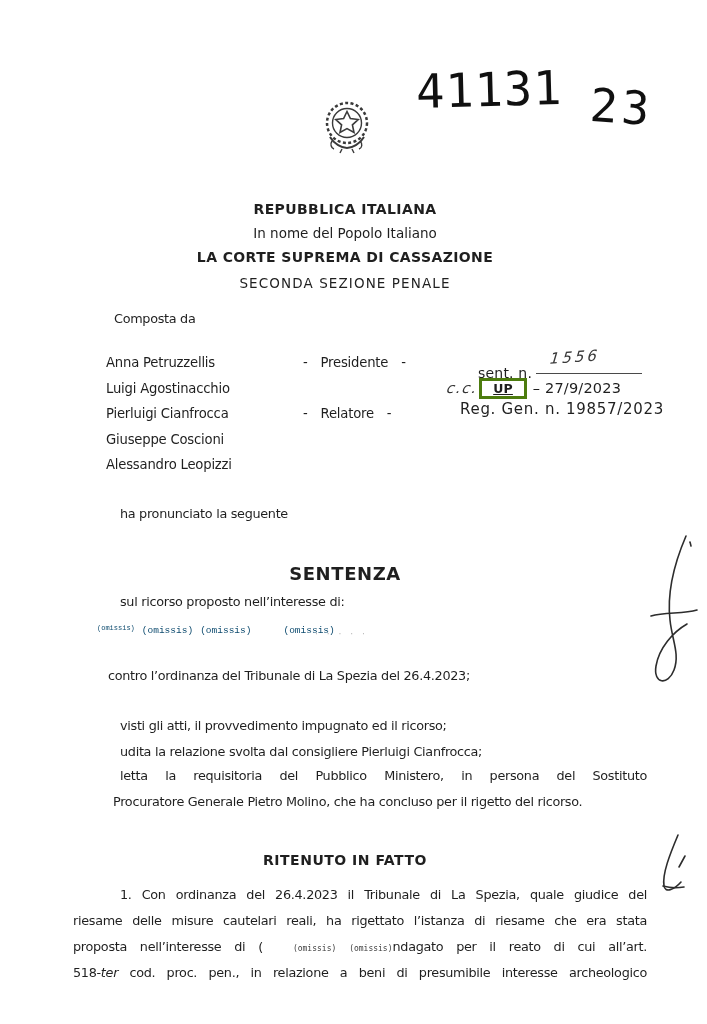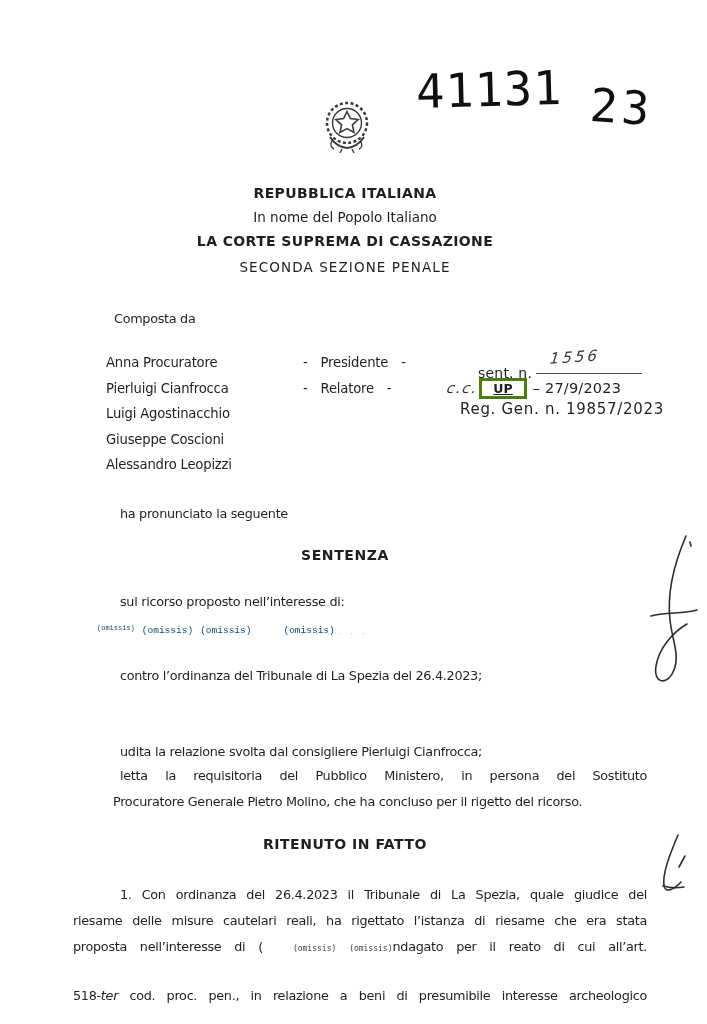--- a/index.html
+++ b/index.html
@@ -17,21 +17,21 @@
     font-family:"DejaVu Sans Mono","Liberation Mono",monospace;
     color:#101010; font-weight:400; line-height:1;
   }
   .stamp-left  { left:416px; top:66px;  font-size:47px; letter-spacing:1px; transform:rotate(-1.5deg); }
   .stamp-right { left:590px; top:84px;  font-size:46px; letter-spacing:4px; transform:rotate(4deg); }
 
   
   .emblem { left:320px; top:97px; width:54px; height:57px; }
 
   
-  .center-line { left:0; width:690px; text-align:center; }
+  .center-line { left:0; width:690px; text-align:center;margin-top:16px; }
   .h-bold   { font-weight:bold; font-size:14px; letter-spacing:0.4px; }
   .h-plain  { font-size:13.5px; }
   .h-spaced { font-size:13.5px; letter-spacing:1.1px; }
   .t-rep    { top:185px; }
   .t-nome   { top:209px; }
   .t-corte  { top:233px; }
   .t-sez    { top:259px; }
 
   
   .body-txt { font-size:12.8px; letter-spacing:-0.3px; line-height:25.8px; white-space:nowrap; }
@@ -48,43 +48,43 @@
     color:#3a3a3a; transform:rotate(-4deg) skewX(-10deg); white-space:nowrap;
   }
   .sent-line { left:536px; top:360px; width:106px; height:14px; border-bottom:1.6px solid #4a4a4a; }
   .ref-cc  { left:447px; top:378px; font-size:14.5px; }
   .cc-hand { font-style:italic; letter-spacing:1.5px; color:#333; display:inline-block; transform:skewX(-12deg); }
   .cc-stamp{ font-weight:bold; font-size:12.5px; border:3px solid #4d7c0f; padding:0 11px;
              text-decoration:underline; display:inline-block; margin:0 1px; }
   .ref-reg { left:438px; top:400px; font-size:15px; letter-spacing:0.7px;margin-left:22px; }
 
   .pronounce { left:120px; top:501px; }
-  .sentenza-title { top:547px; font-weight:bold; font-size:14px; letter-spacing:0.6px;text-align:center; }
+  .sentenza-title { top:547px; font-weight:bold; font-size:18px; letter-spacing:0.6px;text-align:center; }
   .ricorso { left:120px; top:589px; }
 
   .omissis-row { left:97px; top:620px; font-family:Liberation Mono, monospace; color:#0c4a6e; white-space:nowrap; }
   .om-small { font-size:7px; vertical-align:3px; }
   .om { font-size:9.5px; }
   .om-g1 { margin-left:7px; } .om-g2 { margin-left:7px; } .om-g3 { margin-left:32px; }
   .traces { left:315px; top:629px; font-size:9px; color:#b7b7b7; letter-spacing:3px; white-space:nowrap; }
 
-  .contro { left:73px; top:663px; text-indent:47px; }
+  .contro { left:61px; top:663px; text-indent:47px; }
   .visti  { left:73px; top:713px; text-indent:47px; }
   .udita  { left:73px; top:739px; text-indent:47px; }
 
   .jline { width:574px; text-align:justify; text-align-last:justify; overflow:hidden; }
   .letta1 { left:73px; top:763px; text-indent:47px; }
   .letta2 { left:73px; top:789px;margin-left:40px; }
 
   .fatto-title { top:836px; font-weight:bold; font-size:14px; letter-spacing:0.5px; }
 
   .p1l1 { left:73px; top:882px; text-indent:47px; }
   .p1l2 { left:73px; top:908px; }
   .p1l3 { left:73px; top:934px; }
-  .p1l4 { left:73px; top:960px;margin-top:23px; }
+  .p1l4 { left:73px; top:960px; }
   .inline-om { font-family:"DejaVu Sans Mono","Liberation Mono",monospace; font-size:8px; color:#3c3c3c; letter-spacing:0; }
   .gap30 { display:inline-block; width:30px; }
   .ital { font-style:italic; }
 
   .margin-mark { stroke:#2d2d2d; stroke-width:1.6; fill:none; stroke-linecap:round; }
   .mark1 { left:646px; top:528px; }
   .mark2 { left:650px; top:830px; }
 
   .emblem-stroke { stroke:#3a3a3a; fill:none; }
 </style>
@@ -106,29 +106,29 @@
 
   <div class="abs center-line h-bold t-rep">REPUBBLICA ITALIANA</div>
   <div class="abs center-line h-plain t-nome">In nome del Popolo Italiano</div>
   <div class="abs center-line h-bold t-corte">LA CORTE SUPREMA DI CASSAZIONE</div>
   <div class="abs center-line h-spaced t-sez">SECONDA SEZIONE PENALE</div>
 
   <div class="abs body-txt composta">Composta da</div>
 
   <div class="abs judges">
     <div class="judge-row">
-      <span>Anna Procuratore</span>
+      <span>Anna Petruzzellis</span>
       <span class="judge-role">- Presidente -</span>
+    </div>
+    <div class="judge-row">
+      <span>Luigi Agostinacchio</span>
     </div>
     <div class="judge-row">
       <span>Pierluigi Cianfrocca</span>
       <span class="judge-role">- Relatore -</span>
-    </div>
-    <div class="judge-row">
-      <span>Luigi Agostinacchio</span>
     </div>
     <div class="judge-row">
       <span>Giuseppe Coscioni</span>
     </div>
     <div class="judge-row">
       <span>Alessandro Leopizzi</span>
     </div>
   </div>
 
   <div class="abs refs ref-sent">sent. n.</div>
@@ -138,20 +138,21 @@
   <div class="abs refs ref-reg">Reg. Gen. n. 19857/2023</div>
 
   <div class="abs body-txt pronounce">ha pronunciato la seguente</div>
   <div class="abs center-line sentenza-title">SENTENZA</div>
   <div class="abs body-txt ricorso">sul ricorso proposto nell’interesse di:</div>
 
   <div class="abs omissis-row"><span class="om-small">(omissis)</span><span class="om om-g1">(omissis)</span><span class="om om-g2">(omissis)</span><span class="om om-g3">(omissis)</span></div>
   <div class="abs traces">· ·     · ·          ·</div>
 
   <div class="abs body-txt contro">contro l’ordinanza del Tribunale di La Spezia del 26.4.2023;</div>
+  <div class="abs body-txt visti">visti gli atti, il provvedimento impugnato ed il ricorso;</div>
   <div class="abs body-txt udita">udita la relazione svolta dal consigliere Pierluigi Cianfrocca;</div>
   <div class="abs body-txt jline letta1">letta la requisitoria del Pubblico Ministero, in persona del Sostituto</div>
   <div class="abs body-txt letta2">Procuratore Generale Pietro Molino, che ha concluso per il rigetto del ricorso.</div>
 
   <div class="abs center-line fatto-title">RITENUTO IN FATTO</div>
 
   <div class="abs body-txt jline p1l1">1. Con ordinanza del 26.4.2023 il Tribunale di La Spezia, quale giudice del</div>
   <div class="abs body-txt jline p1l2">riesame delle misure cautelari reali, ha rigettato l’istanza di riesame che era stata</div>
   <div class="abs body-txt jline p1l3"><span>proposta nell’interesse di (</span><span class="gap30"></span><span class="inline-om">(omissis)</span> <span class="inline-om">(omissis)</span><span>ndagato per il reato di cui all’art.</span></div>
   <div class="abs body-txt jline p1l4"><span>518-</span><span class="ital">ter</span><span> cod. proc. pen., in relazione a beni di presumibile interesse archeologico</span></div>

